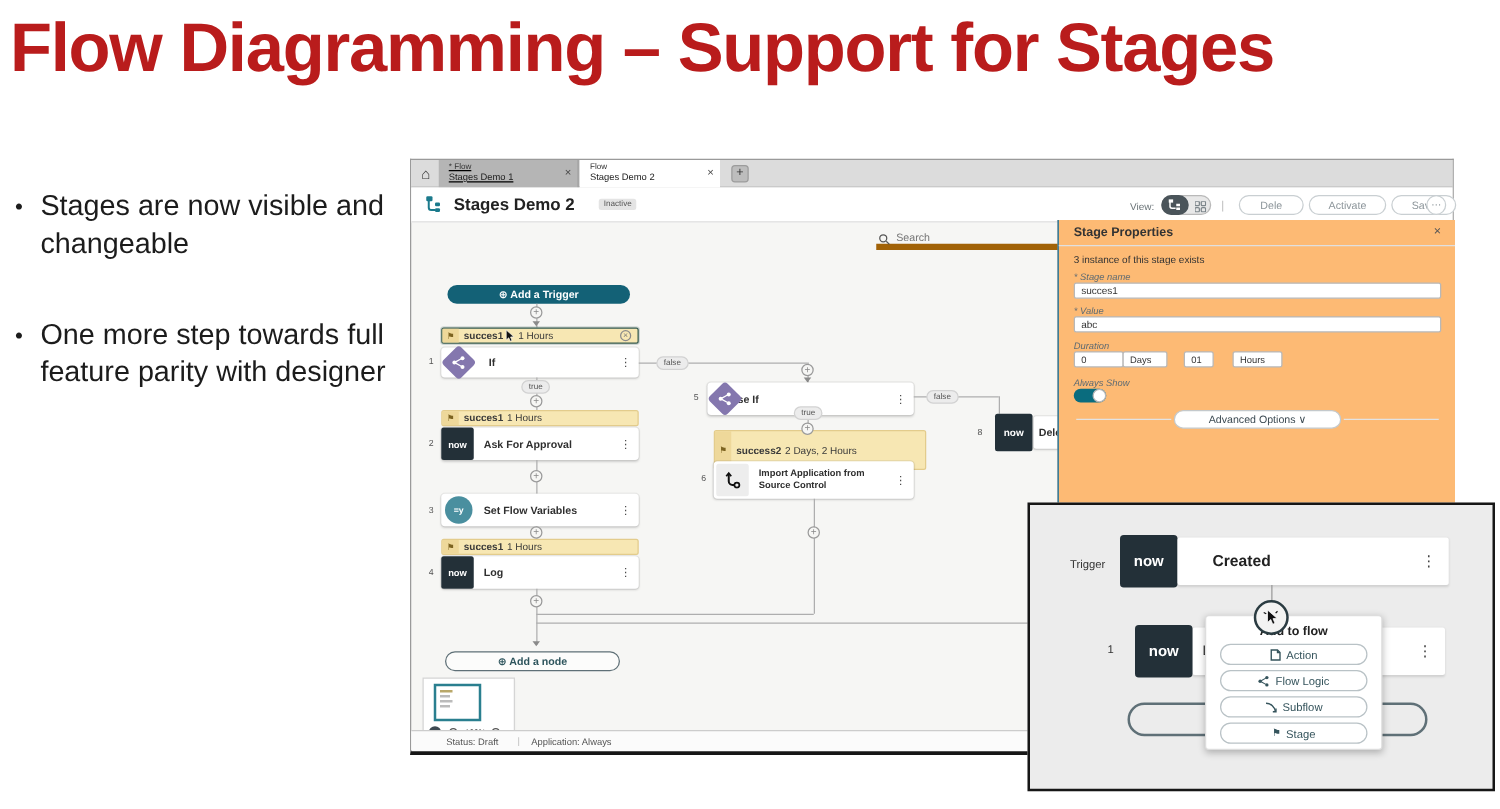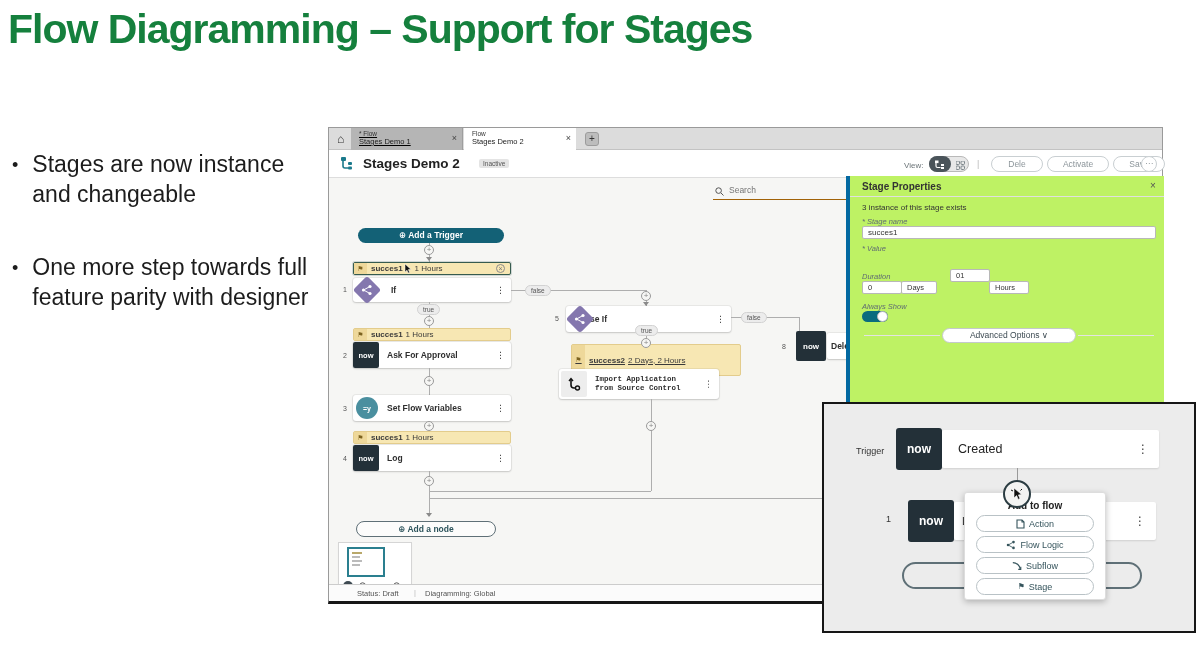--- a/index.html
+++ b/index.html
@@ -1,21 +1,21 @@
 <!DOCTYPE html>
 <html><head>
 <meta charset="utf-8">
 <style>
   * { margin:0; padding:0; box-sizing:border-box; }
   html,body { width:1200px; height:647px; background:#fff; overflow:hidden;
               font-family:"Liberation Sans","DejaVu Sans",sans-serif; }
   .abs { position:absolute; }
   
-  .slide-title { position:absolute; left:8px; top:6px; font-size:41px; font-weight:700;
-                 letter-spacing:-1px; color:#15803d; }
+  .slide-title { position:absolute; left:8px; top:6px; font-size:55px; font-weight:700;
+                 letter-spacing:-1px; color:#b91c1c; }
   .bullet-row { position:absolute; left:12px; width:300px; font-size:23px; color:#1c1c1c;
                 display:flex; gap:14px; line-height:1.3; }
   .bullet-dot { font-size:18px; padding-top:4px; }
   
   #shot { position:absolute; left:328px; top:127px; width:835px; height:477px;
           background:#f6f6f4; border:1px solid #9a9a9a; border-bottom:4px solid #161616; }
   .tabbar { position:absolute; left:0; top:0; width:100%; height:22px; background:#dcdcdc;
             border-bottom:1px solid #c3c3c3; }
   .tab { position:absolute; top:0; height:22px; padding:2px 6px 0 8px; }
   .tab .l1 { font-size:6.5px; color:#333; }
@@ -44,22 +44,22 @@
   .ncard .lbl { font-size:8.5px; font-weight:600; color:#2f2f2f; }
   .kebab { position:absolute; right:6px; font-size:9px; color:#444; }
   .nowbox { background:#233038; color:#fff; border-radius:2px; display:flex; align-items:center;
             justify-content:center; font-weight:700; font-style:normal; }
   .diamond { position:absolute; width:20px; height:20px; background:#8477ae; border-radius:3px;
              transform:rotate(45deg); }
   .dia-ic { position:absolute; z-index:2; }
   .tfpill { position:absolute; background:#ececec; border:1px solid #d2d2d2; border-radius:6px;
             font-size:6.5px; color:#555; padding:0 5px; line-height:9px; z-index:2;}
   
-  #panel { position:absolute; left:517px; top:48px; width:318px; height:408px; background:#bef264;
-           border-left:4px solid #0369a1; z-index:5; }
+  #panel { position:absolute; left:517px; top:48px; width:318px; height:408px; background:#fdba74;
+           border-left:1px solid #0369a1; z-index:5; }
   .p-label { font-size:7.5px; color:#5f6b72;font-style:italic; }
   .p-input { border:1px solid #b8b8b8; border-radius:2px; background:#fff; font-size:8px;
              color:#333; padding:0 5px; height:13px; width:294px;
              font-family:"Liberation Sans","DejaVu Sans",sans-serif; }
   .dur-box { position:absolute; height:13px; border:1px solid #b8b8b8; border-radius:2px;
              font-size:7.5px; color:#333; background:#fff; display:flex; align-items:center;
              padding-left:5px; }
   
   #inset { position:absolute; left:822px; top:402px; width:374px; height:231px; background:#ececec;
            border:2px solid #161616; z-index:20; }
@@ -68,21 +68,21 @@
             justify-content:center; gap:4px; margin:4px auto 0 auto; }
   .statusbar-txt { font-size:7.5px; color:#555; }
 </style>
 </head>
 <body>
 
 <div class="slide-title">Flow Diagramming – Support for Stages</div>
 
 <div class="bullet-row" style="top:150px;">
   <span class="bullet-dot">•</span>
-  <span>Stages are now instance and changeable</span>
+  <span>Stages are now visible and changeable</span>
 </div>
 <div class="bullet-row" style="top:253px;">
   <span class="bullet-dot">•</span>
   <span>One more step towards full feature parity with designer</span>
 </div>
 
 <div id="shot">
 
   <div class="tabbar">
     <div class="abs" style="left:8px; top:4px; font-size:12px; color:#333;">⌂</div>
@@ -131,21 +131,21 @@
     </div>
     <div class="abs" style="left:648px; top:9px; font-size:9px; color:#b9b9b9;">|</div>
     <div class="pillbtn" style="left:662px; width:52px;">Dele</div>
     <div class="pillbtn" style="left:718px; width:62px;">Activate</div>
     <div class="pillbtn" style="left:784px; width:52px;">Save</div>
 
     <div class="abs" style="left:812px; top:6px; width:16px; height:16px; border:1px solid #c9cfd2;
                 border-radius:50%; font-size:8px; color:#8c959a; text-align:center; line-height:14px; background:#fff;">⋯</div>
   </div>
 
-  <div class="abs" style="left:384px; top:56px; width:146px; border-bottom:1px solid #a16207; height:16px;">
+  <div class="abs" style="left:372px; top:56px; width:146px; border-bottom:5px solid #a16207; height:16px;">
     <svg class="abs" style="left:2px; top:3px;" width="9" height="9" viewBox="0 0 9 9">
       <circle cx="3.6" cy="3.6" r="2.8" fill="none" stroke="#555" stroke-width="1"></circle>
       <line x1="6" y1="6" x2="8.5" y2="8.5" stroke="#555" stroke-width="1"></line>
     </svg>
     <input class="abs" style="left: 16px; top: 1px; width: 120px; border: none; outline: none; background: transparent; font-size: 8.5px; color: rgb(68, 68, 68); font-family: &quot;Liberation Sans&quot;, &quot;DejaVu Sans&quot;, sans-serif;" readonly="" placeholder="Search">
   </div>
 
   <div class="abs" style="left:29px; top:100px; width:146px; height:15px; background:#136176; border-radius:8px;
               color:#fff; font-size:8.5px; font-weight:700; text-align:center; line-height:15px;">
     <span>⊕</span>
@@ -255,28 +255,28 @@
   </svg>
 
   <div class="hline" style="left:402px; top:189px; width:68px;"></div>
   <div class="tfpill" style="left:412px; top:184px;">false</div>
   <div class="vline" style="left:470px; top:189px; height:14px;"></div>
 
   <div class="vline" style="left:317px; top:204px; height:22px;"></div>
   <div class="tfpill" style="left:306px; top:197px;">true</div>
   <div class="conn" style="left:312px; top:210px;">+</div>
 
-  <div class="stage" style="left:242px; top:216px; width:170px; height:32px;text-decoration:underline;">
+  <div class="stage" style="left:242px; top:216px; width:170px; height:32px;">
     <span class="flagbox">⚑</span>
     <b>success2</b>
     <span class="dur">2 Days, 2 Hours</span>
   </div>
 
   <div class="abs canvas-num" style="left:232px; top:252px;">6</div>
-  <div class="ncard" style="left:230px; top:241px; width:160px; height:30px;font-family:Liberation Mono, monospace;">
+  <div class="ncard" style="left:242px; top:241px; width:160px; height:30px;">
     <div style="width:26px; height:26px; margin-left:2px; background:#ededed; border-radius:2px;
                 display:flex; align-items:center; justify-content:center;">
       <svg width="14" height="14" viewBox="0 0 14 14">
         <path d="M4 2 v6 a3 3 0 0 0 3 3 h2" stroke="#111" stroke-width="1.6" fill="none"></path>
         <path d="M2 4 L4 1.5 L6 4" stroke="#111" stroke-width="1.4" fill="none"></path>
         <circle cx="10.5" cy="11" r="2" fill="none" stroke="#111" stroke-width="1.4"></circle>
       </svg>
     </div>
     <div class="lbl" style="margin-left:8px; width:96px; font-size:7.5px; line-height:1.15;">Import Application from Source Control</div>
     <span class="kebab">⋮</span>
@@ -324,25 +324,26 @@
     <div class="abs p-label" style="left:12px; top:41px;">
       <span>*</span>
       <span>Stage name</span>
     </div>
     <input class="abs p-input" style="left: 12px; top: 50px;" readonly="" value="succes1">
 
     <div class="abs p-label" style="left:12px; top:68px;">
       <span>*</span>
       <span>Value</span>
     </div>
+    <input class="abs p-input" style="left: 12px; top: 77px;" readonly="" value="abc">
 
     <div class="abs p-label" style="left:12px; top:96px;">Duration</div>
     <div class="dur-box" style="left:12px; top:105px; width:40px;">0</div>
     <div class="dur-box" style="left:51px; top:105px; width:36px;text-align:center;">Days</div>
-    <div class="dur-box" style="left:100px; top:93px; width:40px;">01</div>
+    <div class="dur-box" style="left:100px; top:105px; width:24px;">01</div>
     <div class="dur-box" style="left:139px; top:105px; width:40px;">Hours</div>
 
     <div class="abs p-label" style="left:12px; top:126px;">Always Show</div>
     <div class="abs" style="left:12px; top:135px; width:26px; height:11px; background:#0a6c7e; border-radius:6px;">
       <div class="abs" style="left:15px; top:0px; width:11px; height:11px; background:#fff; border:1px solid #b6b6b6;
                   border-radius:6px;"></div>
     </div>
 
     <div class="abs" style="left:14px; top:159px; width:76px; height:1px; background:#e3e3e3;"></div>
     <div class="abs" style="left:228px; top:159px; width:76px; height:1px; background:#e3e3e3;"></div>
@@ -350,31 +351,31 @@
                 border-radius:8px; background:#fff; font-size:8.5px; color:#3c4a52; text-align:center; line-height:13px;">
       <span>Advanced Options</span>
       <span>∨</span>
     </div>
   </div>
 
   <div class="abs" style="left:0; top:456px; width:100%; height:17px; background:#fbfbfb;
               border-top:1px solid #ccc; z-index:7;">
     <span class="abs statusbar-txt" style="left:28px; top:4px;">Status: Draft</span>
     <span class="abs statusbar-txt" style="left:85px; top:3px; color:#bbb;">|</span>
-    <span class="abs statusbar-txt" style="left:96px; top:4px;">Diagramming: Global</span>
+    <span class="abs statusbar-txt" style="left:96px; top:4px;">Application: Always</span>
   </div>
 </div>
 
 <div id="inset">
 
   <div class="abs" style="left:32px; top:42px; font-size:9px; color:#333;">Trigger</div>
   <div class="nowbox abs" style="left:72px; top:24px; width:46px; height:42px; font-size:12px; border-radius:3px;">now</div>
   <div class="abs" style="left:118px; top:26px; width:217px; height:38px; background:#fff; border-radius:2px;
               box-shadow:0 1px 2px rgba(0,0,0,.12); display:flex; align-items:center;">
-    <span style="margin-left:16px; font-size:12.5px; font-weight:400; color:#222;">Created</span>
+    <span style="margin-left:28px; font-size:12.5px; font-weight:700; color:#222;">Created</span>
     <span class="kebab" style="font-size:12px; right:10px;">⋮</span>
   </div>
 
   <div class="vline" style="left:193px; top:64px; height:14px; background:#9a9a9a;"></div>
   <div class="abs" style="left:179px; top:76px; width:28px; height:28px; border:2px solid #2b3c42; border-radius:50%;
               background:#f3f3f2; z-index:23; display:flex; align-items:center; justify-content:center;">
     <svg width="14" height="14" viewBox="0 0 14 14">
       <path d="M4 1 L4 11 L6.6 8.6 L8.2 12.4 L10 11.6 L8.4 7.9 L11.6 7.6 Z" fill="#111" stroke="#fff" stroke-width="0.6"></path>
       <line x1="1" y1="3" x2="3" y2="4" stroke="#111" stroke-width="1"></line>
       <line x1="12" y1="2" x2="10.5" y2="3.5" stroke="#111" stroke-width="1"></line>

